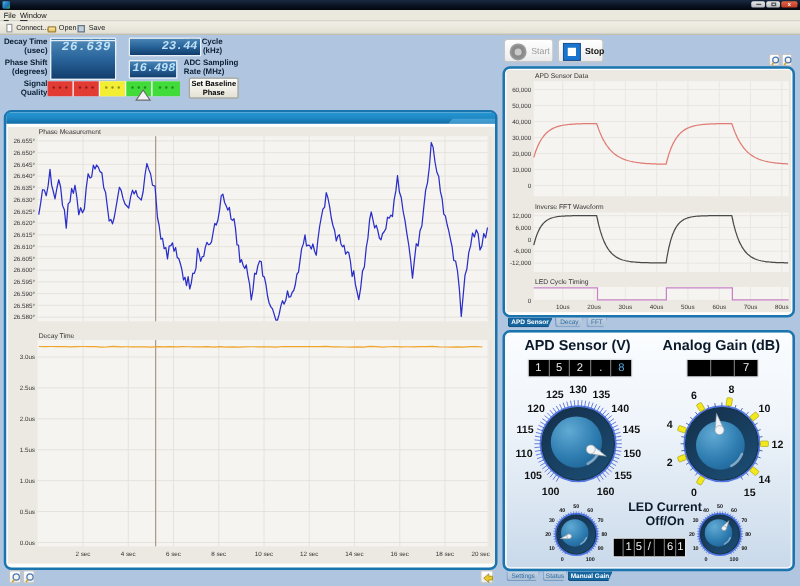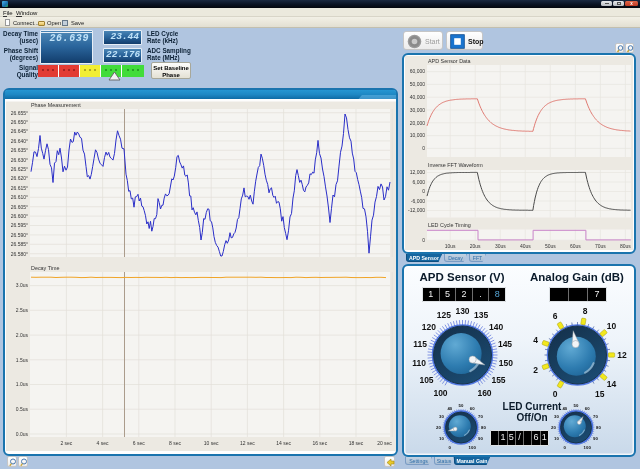--- a/index.html
+++ b/index.html
@@ -63,23 +63,23 @@
   <div class="abs" style="left:71px;top:2.5px;font-size:5.8px;">Save</div>
 </div>
 
 <div class="lbl" style="left:0;top:31px;width:38px;text-align:right;">Decay Time<br>(usec)</div>
 <div class="lbl" style="left:0;top:48px;width:38px;text-align:right;">Phase Shift<br>(degrees)</div>
 <div class="lbl" style="left:0;top:65px;width:38px;text-align:right;">Signal<br>Quality</div>
 <div class="lbl" style="left:147px;top:31px;">LED Cycle<br>Rate (kHz)</div>
 <div class="lbl" style="left:147px;top:48px;">ADC Sampling<br>Rate (MHz)</div>
 
 <div class="disp" style="left:40px;top:30px;width:53px;height:15px;font-size:10px;line-height:12px;padding:0 3px;letter-spacing:0.6px;">2.816</div>
-<div class="disp" style="left:103px;top:30px;width:39px;height:15px;font-size:9.5px;line-height:12px;padding:0 2px;">23.44</div>
+<div class="disp" style="left:103px;top:30px;width:58px;height:15px;font-size:9.5px;line-height:12px;padding:0 2px;">23.44</div>
 <div class="disp" style="left:40px;top:32px;width:53px;height:32px;font-size:10px;line-height:12px;padding:0 3px;letter-spacing:0.6px;">26.639</div>
-<div class="disp" style="left:103px;top:48px;width:39px;height:15px;font-size:9.5px;line-height:12px;padding:0 2px;">22.176</div>
+<div class="disp" style="left:103px;top:48px;width:39px;height:15px;font-size:9.5px;line-height:12px;padding:0 2px;">16.498</div>
 
 <div class="abs" style="left:38px;top:65px;width:106px;height:12px;background:#fff;">
   <div class="seg" style="left:0;width:20px;background:#e23b34;">
       <i class="dot" style="left:4px;background:#8f1d1d;"></i>
       <i class="dot" style="left:9px;background:#8f1d1d;"></i>
       <i class="dot" style="left:14px;background:#8f1d1d;"></i>
     </div>
   <div class="seg" style="left:21px;width:20px;background:#e23b34;">
       <i class="dot" style="left:4px;background:#8f1d1d;"></i>
       <i class="dot" style="left:9px;background:#8f1d1d;"></i>

